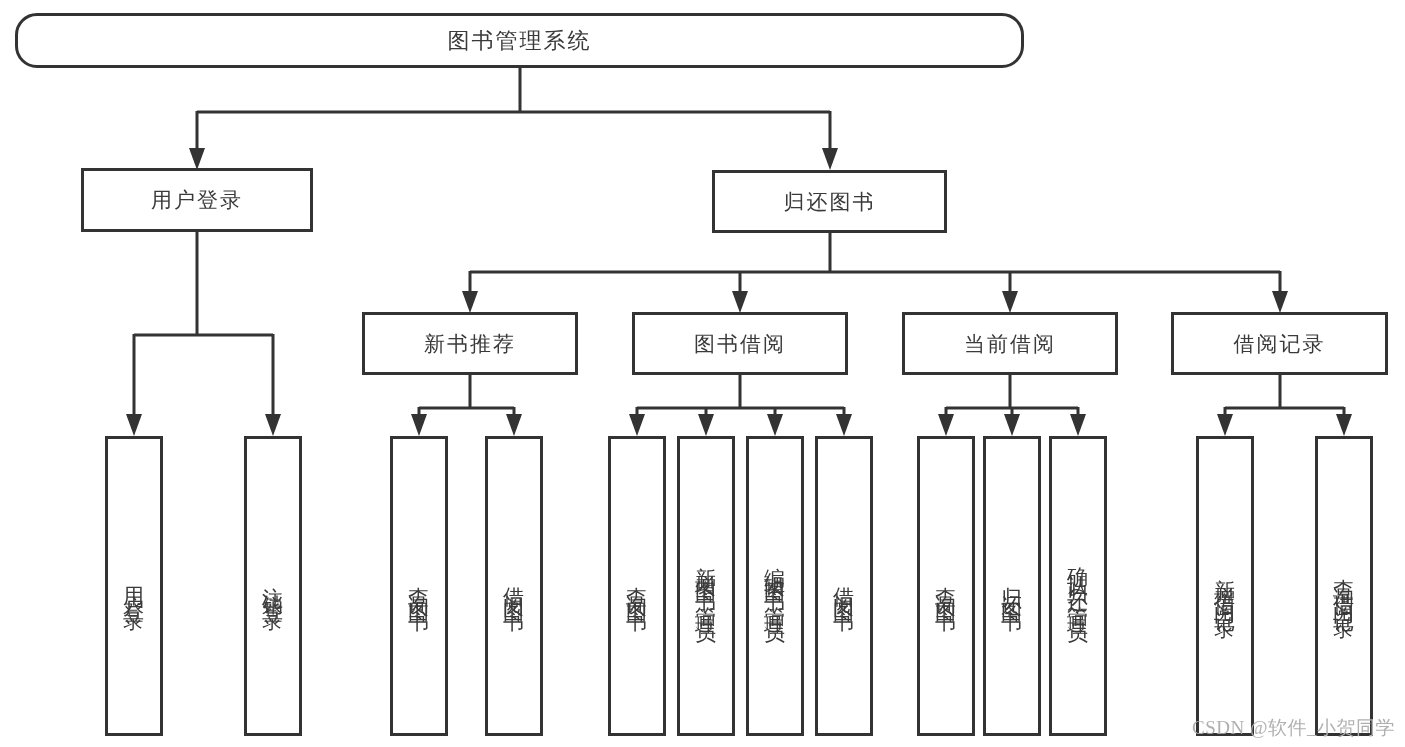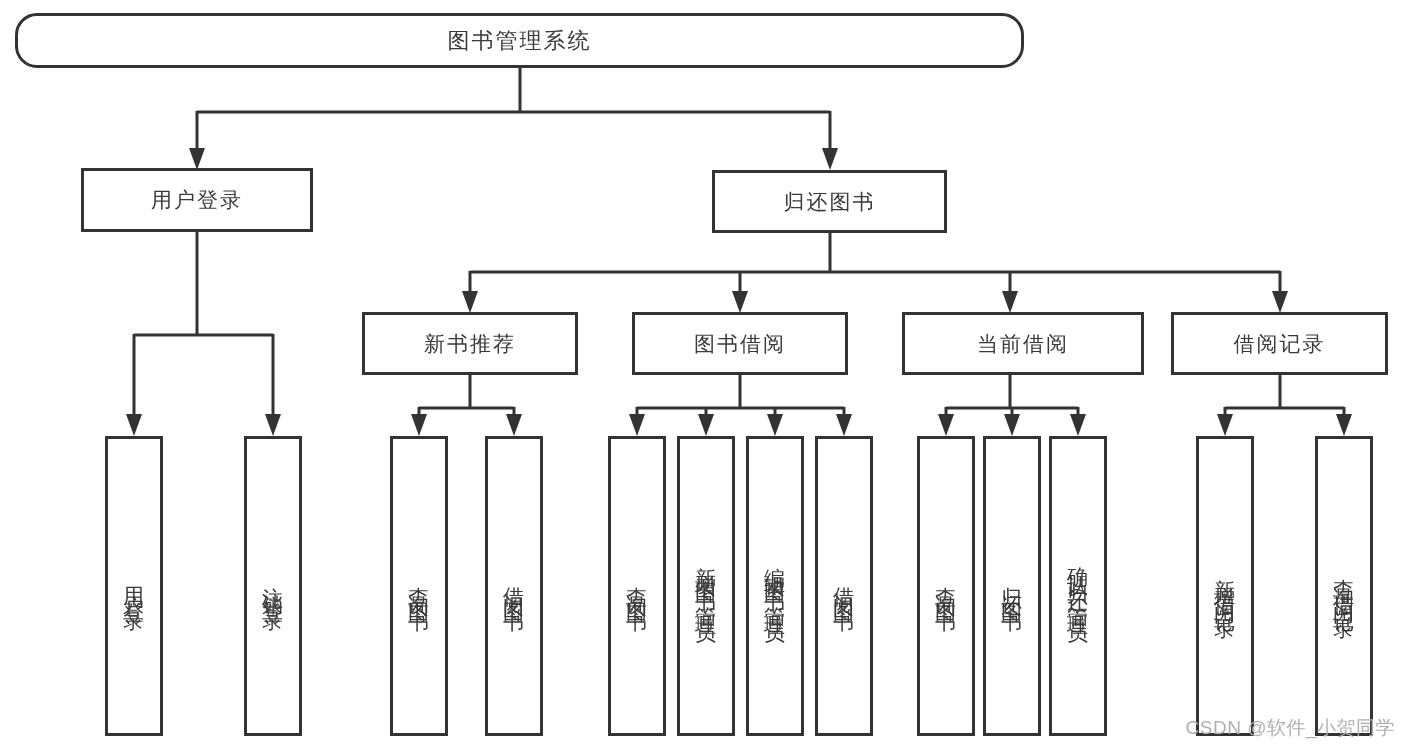--- a/index.html
+++ b/index.html
@@ -42,20 +42,21 @@
   }
   .watermark {
     position: absolute;
     right: 10px;
     bottom: 6px;
     font-size: 19px;
     letter-spacing: 0.5px;
     color: var(--wm);
     z-index: 4;
     white-space: nowrap;
+    font-family: Liberation Serif, serif;
   }
 </style>
 </head>
 <body>
 
 <div class="stage">
 
   <svg class="connectors" width="1405" height="747" viewBox="0 0 1405 747" xmlns="http://www.w3.org/2000/svg">
     <path d="
       M520 68 V112
@@ -112,21 +113,21 @@
     <polygon points="1336,414 1352,414 1344,436"></polygon>
   </svg>
 
   <div class="node h title" style="left:15px;top:13px;width:1009px;height:55px">图书管理系统</div>
 
   <div class="node h" style="left:81px;top:168px;width:232px;height:64px">用户登录</div>
   <div class="node h" style="left:712px;top:170px;width:235px;height:63px">归还图书</div>
 
   <div class="node h" style="left:632px;top:312px;width:216px;height:63px">图书借阅</div>
   <div class="node h" style="left:362px;top:312px;width:216px;height:63px">新书推荐</div>
-  <div class="node h" style="left:902px;top:312px;width:242px;height:63px">当前借阅</div>
+  <div class="node h" style="left:902px;top:312px;width:216px;height:63px">当前借阅</div>
   <div class="node h" style="left:1171px;top:312px;width:217px;height:63px">借阅记录</div>
 
   <div class="node v" style="left:105px;top:436px;width:58px;height:300px">用户登录</div>
   <div class="node v" style="left:244px;top:436px;width:58px;height:300px">注销登录</div>
 
   <div class="node v" style="left:390px;top:436px;width:58px;height:300px">查询图书</div>
   <div class="node v" style="left:485px;top:436px;width:58px;height:300px">借阅图书</div>
 
   <div class="node v" style="left:608px;top:436px;width:58px;height:300px">查询图书</div>
   <div class="node v" style="left:677px;top:436px;width:58px;height:300px">新增图书（管理员）</div>

